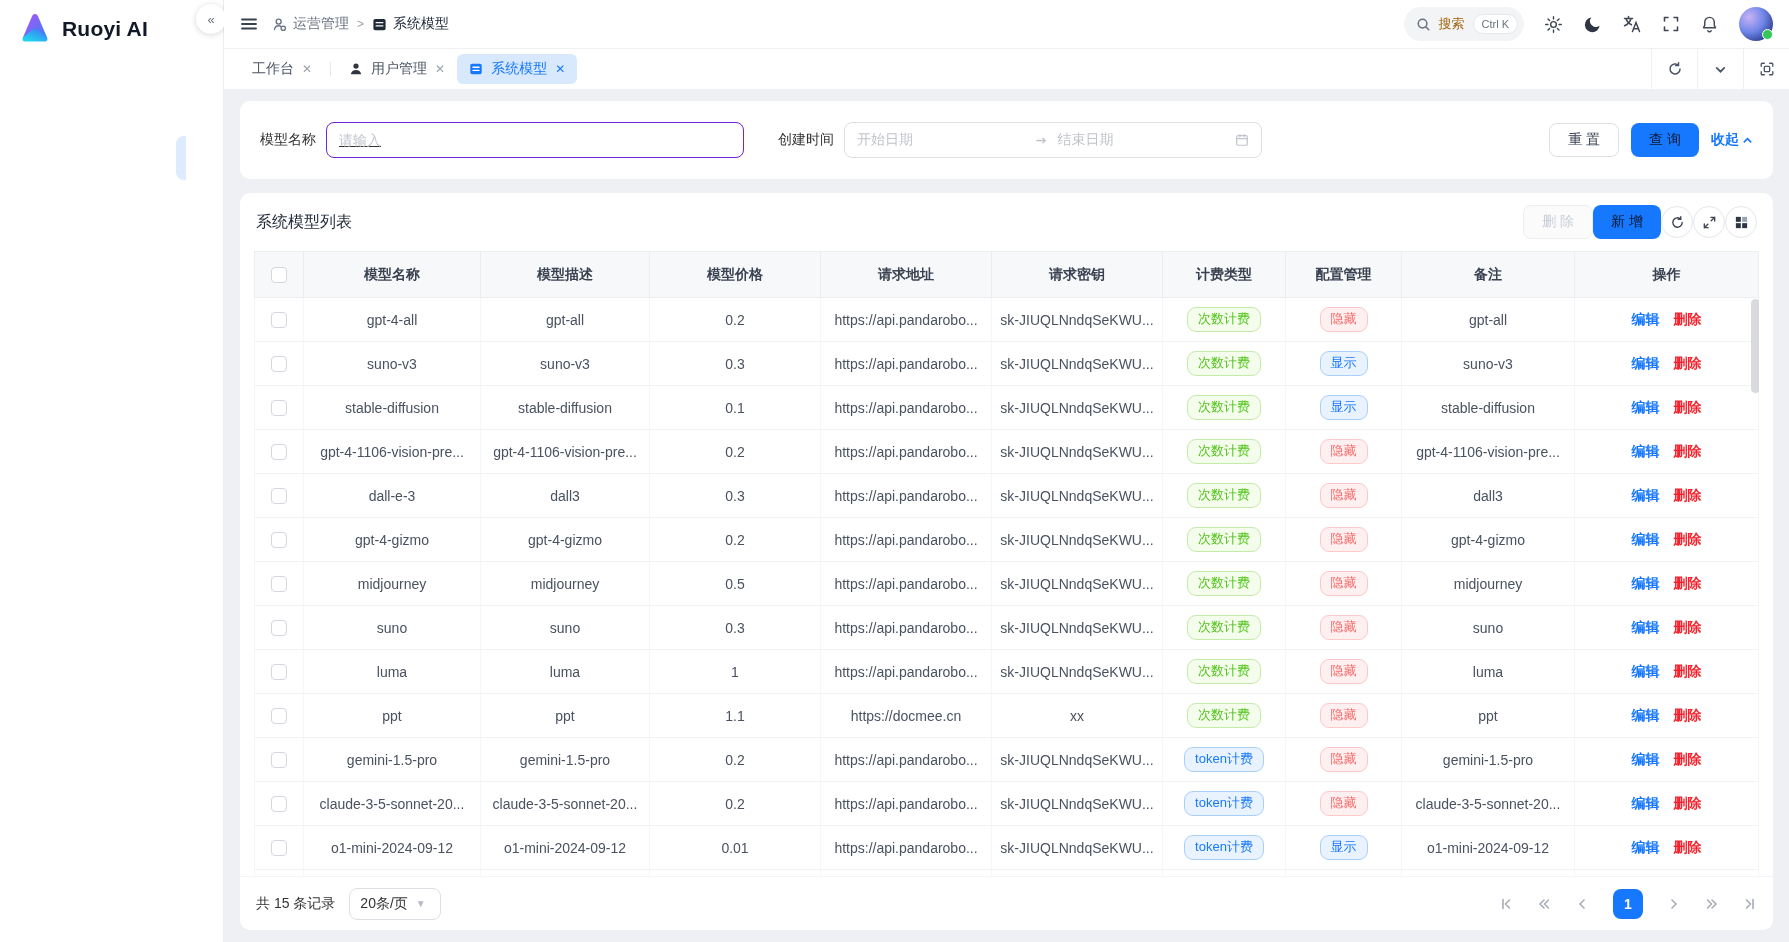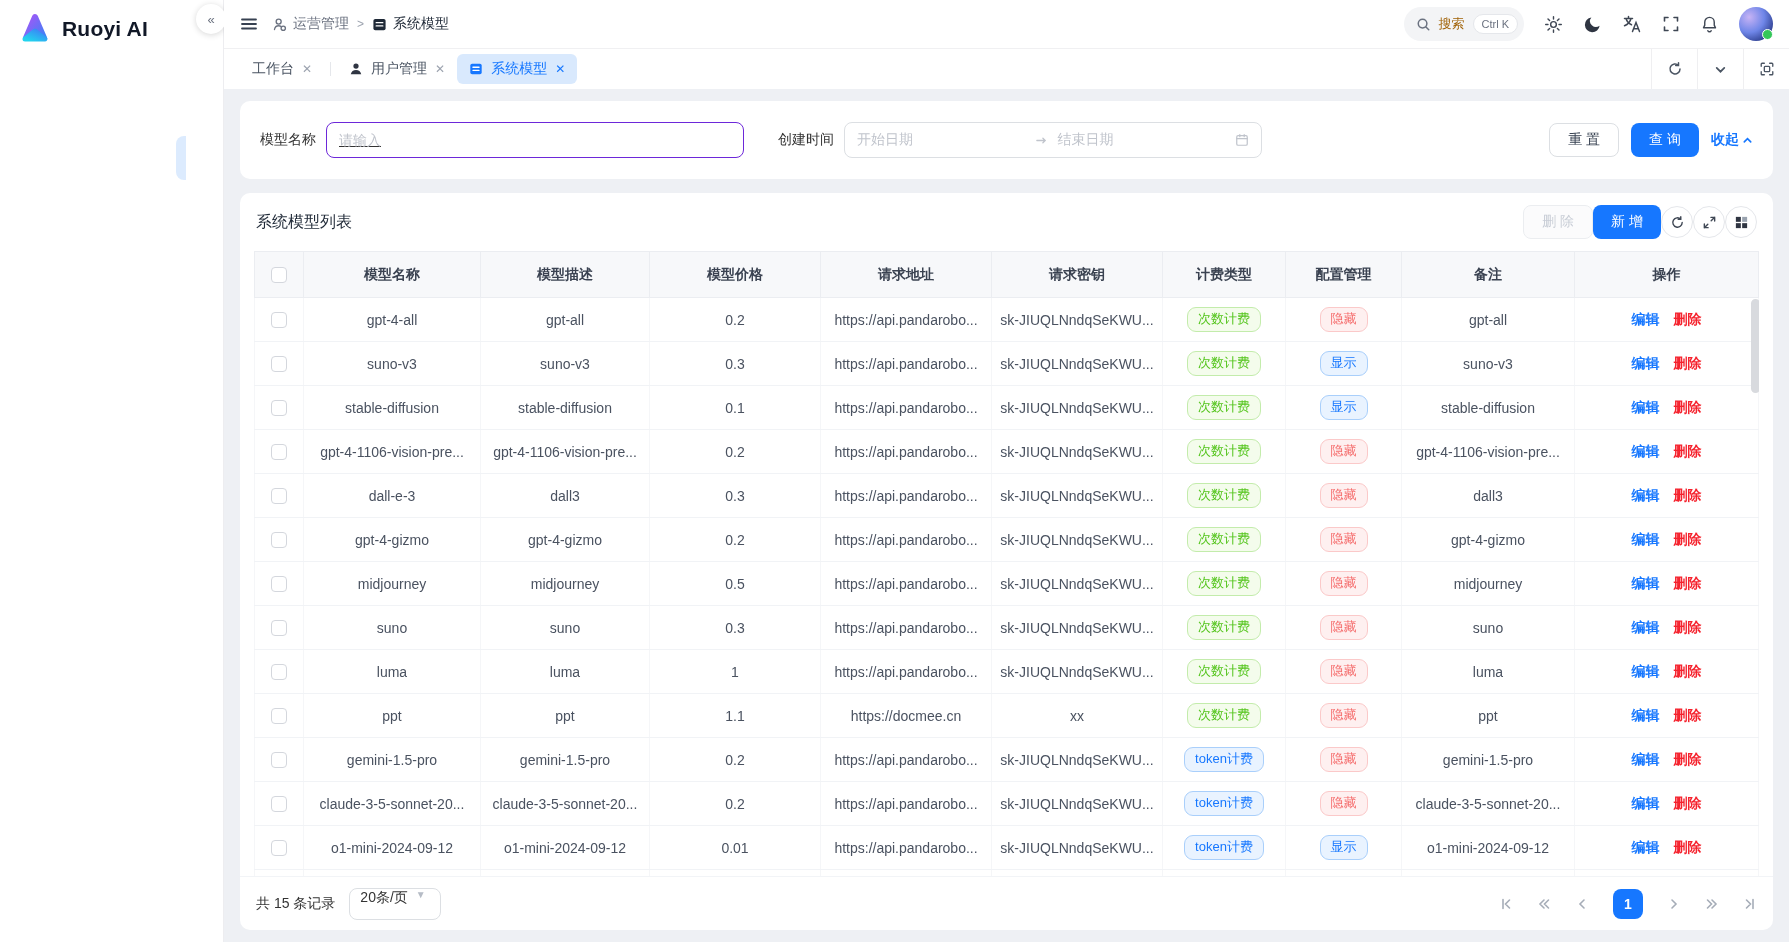--- a/index.html
+++ b/index.html
@@ -49,21 +49,21 @@
   .content { flex:1; padding:12px 16px; display:flex; flex-direction:column; overflow:hidden; }
   .filter-card { background:#fff; border-radius:10px; height:78px; display:flex; align-items:center; padding:0 20px; flex-shrink:0; }
   .f-label { font-size:14px; color:#333; margin-right:10px; white-space:nowrap; }
   .f-input { width:418px; height:36px; border:1px solid #6d28d9; border-radius:8px; padding:0 12px; font-size:14px; color:#333; outline:none; font-family:inherit;text-decoration:underline; }
   .f-input::placeholder { color:#c0c4cc; }
   .date-range { width:418px; height:36px; border:1px solid #dcdfe3; border-radius:8px; display:flex; align-items:center; padding:0 12px; font-size:14px; color:#c0c4cc; gap:10px; }
   .date-range .dph { flex:1; }
   .filter-right { margin-left:auto; display:flex; align-items:center; gap:12px; }
   .btn { height:34px; padding:0 18px; border-radius:8px; font-size:14px; display:inline-flex; align-items:center; justify-content:center; cursor:pointer; white-space:nowrap; border:none; font-family:inherit; }
   .btn-plain { background:#fff; border:1px solid #dcdfe3; color:#374151; }
-  .btn-primary { background:#1677ff; color:#ffffff; }
+  .btn-primary { background:#1677ff; color:#0f172a; }
   .btn-disabled { background:#fbfbfc; border:1px solid #ebedf0; color:#c8cdd6; cursor:not-allowed; }
   .link-collapse { color:#1677ff; font-size:14px; display:flex; align-items:center; gap:3px; cursor:pointer; font-weight:bold; }
 
   .table-card { background:#fff; border-radius:10px; margin-top:14px; flex:1; display:flex; flex-direction:column; overflow:hidden; }
   .card-head { display:flex; align-items:center; padding:12px 16px; flex-shrink:0; }
   .card-title { font-size:16px; color:#1f2937; }
   .head-tools { margin-left:auto; display:flex; align-items:center; }
   .icon-btn { width:32px; height:32px; border-radius:50%; border:1px solid #e5e7eb; background:#fff; display:flex; align-items:center; justify-content:center; color:#3f4754; cursor:pointer; }
 
   .table-wrap { flex:1; overflow:hidden; margin:0 14px; position:relative; }
@@ -77,21 +77,21 @@
   .tag-green { color:#52c41a; background:#f4fcec; border:1px solid #c3ecab; }
   .tag-blue  { color:#1677ff; background:#e9f3ff; border:1px solid #a9cffb; }
   .tag-red   { color:#f56c6c; background:#fef0f0; border:1px solid #fbc9c9; }
   .op-link { font-size:14px; cursor:pointer; font-weight:bold; }
   .op-edit { color:#1677ff; margin-right:14px; }
   .op-del { color:#f5222d; }
   .vthumb { position:absolute; right:-1px; top:48px; width:9px; height:94px; background:#d8dade; border-radius:5px; }
 
   .card-foot { height:54px; display:flex; align-items:center; padding:0 16px; flex-shrink:0; border-top:1px solid #f2f4f7; }
   .total-text { font-size:14px; color:#333; }
-  .size-select { margin-left:14px; height:32px; min-width:92px; border:1px solid #dcdfe3; border-radius:8px; display:flex; align-items:flex-start; gap:8px; padding:0 10px; font-size:14px; color:#333; cursor:pointer; }
+  .size-select { margin-left:14px; height:32px; min-width:92px; border:1px solid #dcdfe3; border-radius:8px; display:flex; align-items:center; gap:8px; padding:0 10px; font-size:14px; color:#333; cursor:pointer; }
   .size-select .caret { color:#b6bcc6; font-size:10px; }
   .pager { margin-left:auto; display:flex; align-items:center; gap:24px; }
   .pg { color:#a6adb8; display:flex; align-items:center; cursor:pointer; }
   .pg-cur { width:30px; height:30px; background:#1677ff; border-radius:8px; color:#fff; font-size:14px; font-weight:bold; display:flex; align-items:center; justify-content:center; cursor:pointer; }
 
   svg { display:block; }
 </style>
 </head>
 <body>
 

